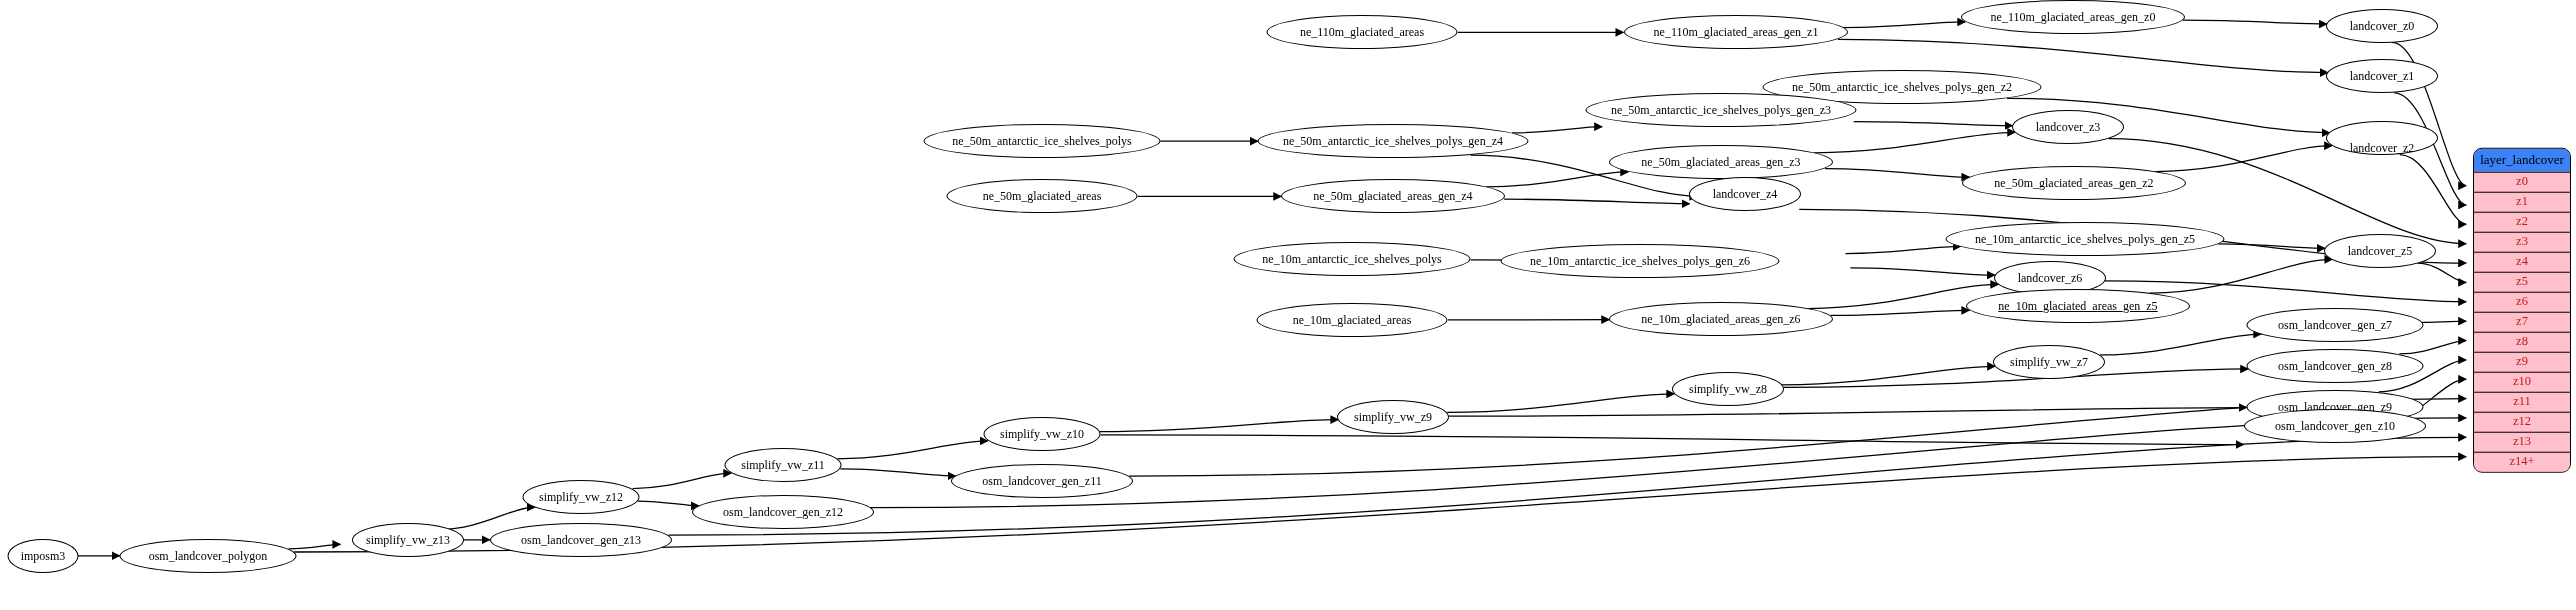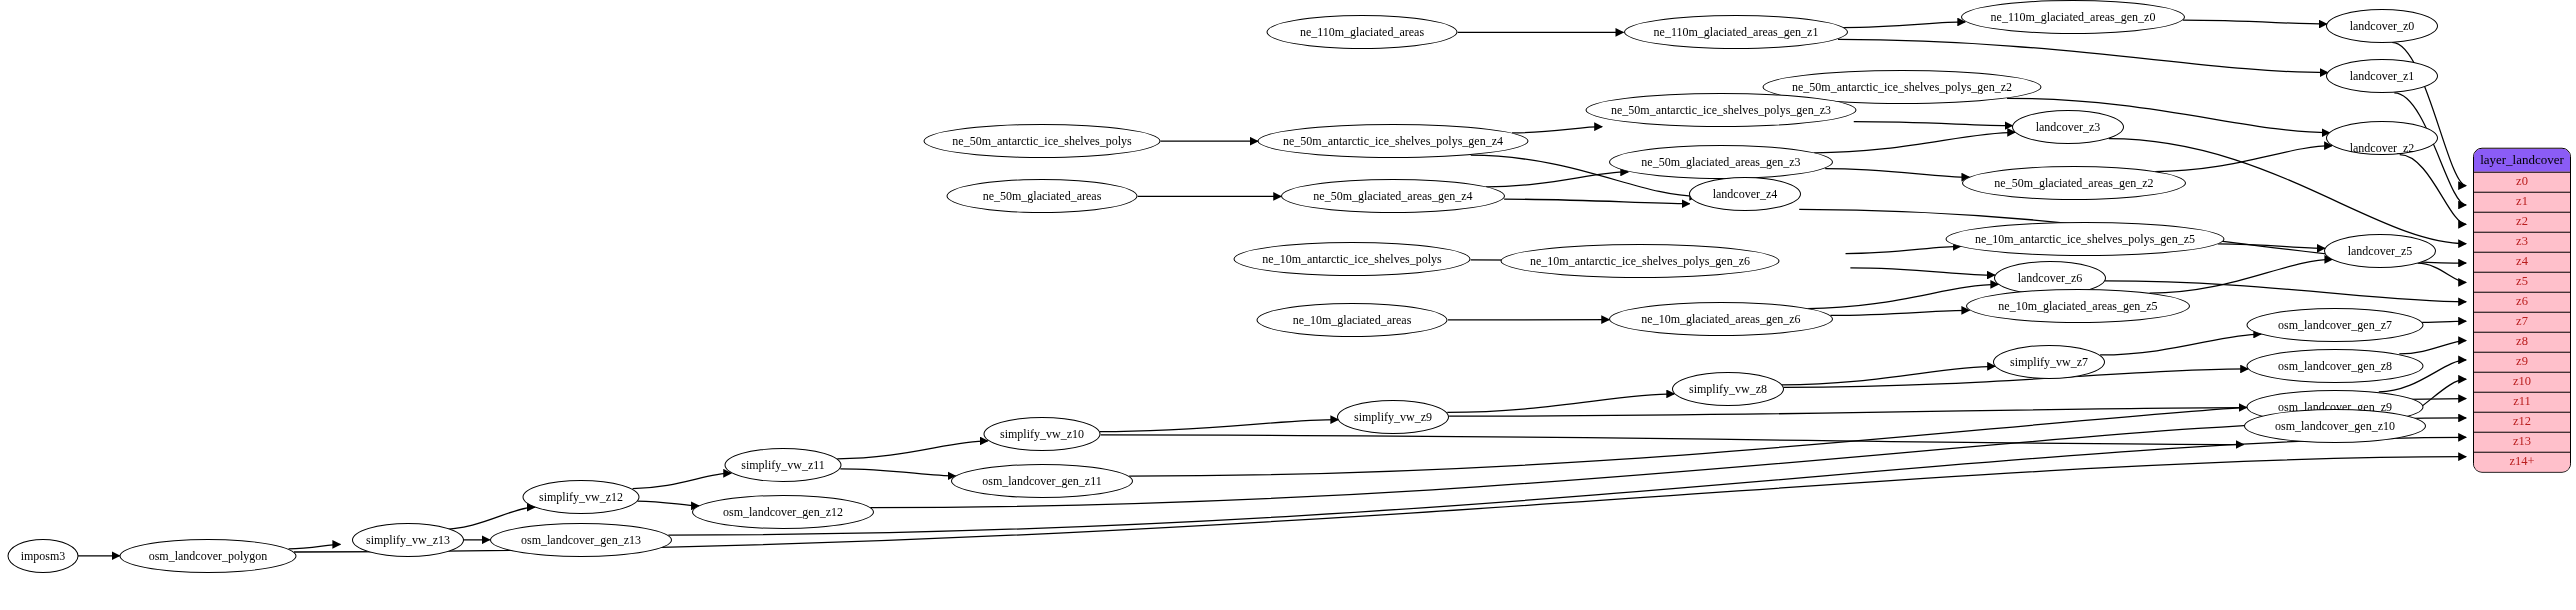--- a/index.html
+++ b/index.html
@@ -48,21 +48,21 @@
     overflow: hidden;
     box-sizing: border-box;
     display: flex;
     flex-direction: column;
   }
   .layer-title {
     font-size: 13px;
     text-align: center;
     padding: 3.4px 5.7px 3.4px 5.7px;
     color: #000000;
-    background: #8b5cf6;
+    background: #3b82f6;
     white-space: nowrap;
   }
   .layer-row {
     font-size: 12.5px;
     text-align: center;
     padding: 1.7px 4.6px 2.3px 4.6px;
     color: #b91c1c;
     background: #ffc0cb;
     border-top: 0.9px solid #000000;
     white-space: nowrap;
@@ -200,21 +200,21 @@
       </div>
       <div class="node" style="left: 2050px; top: 278px; width: 112px; height: 34px;">
         <span>landcover_z6</span>
       </div>
       <div class="node" style="left: 1352px; top: 320px; width: 191px; height: 34px;">
         <span>ne_10m_glaciated_areas</span>
       </div>
       <div class="node" style="left: 1721px; top: 319px; width: 224px; height: 34px;">
         <span>ne_10m_glaciated_areas_gen_z6</span>
       </div>
-      <div class="node" style="left: 2078px; top: 306px; width: 224px; height: 34px;">
+      <div class="node" style="left: 2078px; top: 306px; width: 224px; height: 34px; text-decoration: underline;">
         <span>ne_10m_glaciated_areas_gen_z5</span>
       </div>
       <div class="node" style="left: 2335px; top: 325px; width: 177px; height: 34px;">
         <span>osm_landcover_gen_z7</span>
       </div>
       <div class="node" style="left: 2049px; top: 362px; width: 112px; height: 34px;">
         <span>simplify_vw_z7</span>
       </div>
       <div class="node" style="left: 2335px; top: 366px; width: 177px; height: 34px;">
         <span>osm_landcover_gen_z8</span>

